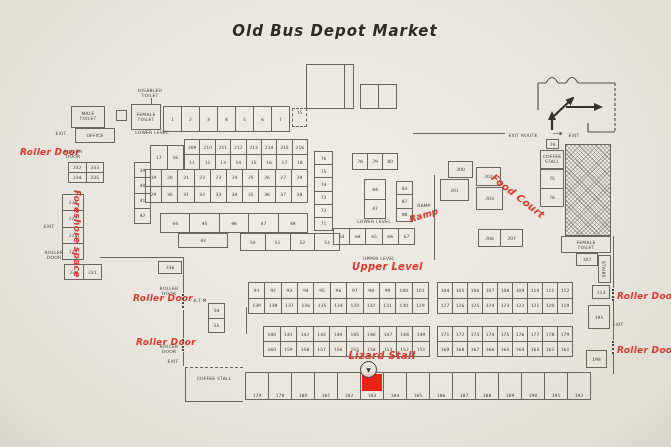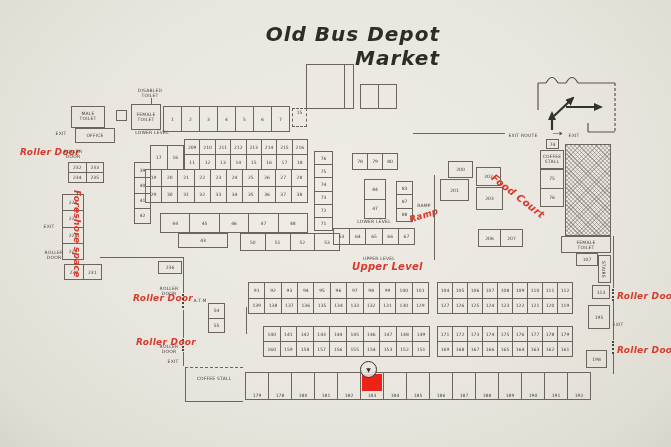--- a/index.html
+++ b/index.html
@@ -3,21 +3,21 @@
 <meta charset="utf-8">
 <style>
   :root{
     --paper:#e9e6df; --ink:#49443d; --line:#6b655c; --red:#d8392c; --hl:#ec2418;
   }
   html,body{margin:0;padding:0;background:#dedbd3;}
   .map{position:relative;width:671px;height:447px;overflow:hidden;
        background:radial-gradient(ellipse at 50% 42%, #efece5 0%, #e9e6df 55%, #e0ddd4 88%, #d8d5cc 100%);
        font-family:"DejaVu Sans", sans-serif;color:var(--ink);}
   .abs{position:absolute;}
-  .title{position:absolute;font-size:20px;font-weight:bold;font-style:italic;letter-spacing:1px;color:#2f2b26;text-align:right;}
+  .title{position:absolute;font-size:15px;font-weight:bold;font-style:italic;letter-spacing:1px;color:#2f2b26;text-align:center;}
   .box{position:absolute;border:1px solid var(--line);box-sizing:border-box;}
   .dashed{border-style:dashed;}
   .num{display:flex;align-items:center;justify-content:center;font-size:4.5px;color:var(--ink);}
   .numtop{align-items:flex-start;padding-top:1px;}
   .lbl{position:absolute;font-size:4.5px;line-height:5px;color:var(--ink);text-align:center;letter-spacing:0.2px;}
   .red{position:absolute;font-size:9px;font-weight:bold;font-style:italic;color:var(--red);white-space:nowrap;letter-spacing:0.3px;}
   .row{position:absolute;display:flex;box-sizing:border-box;}
   .row .c{flex:1;border:1px solid var(--line);border-left-width:0;display:flex;align-items:center;justify-content:center;
           font-size:4.5px;color:var(--ink);box-sizing:border-box;background:rgba(255,255,255,0.06);}
   .row .c:first-child{border-left-width:1px;}
@@ -493,15 +493,16 @@
       <div class="c">184</div>
       <div class="c">185</div>
       <div class="c">186</div>
       <div class="c">187</div>
       <div class="c">188</div>
       <div class="c">189</div>
       <div class="c">190</div>
       <div class="c">191</div>
       <div class="c">192</div>
     </div>
+  <div class="red" style="left:322px;top:350px;width:120px;text-align:center;font-size:10px;">Lizard Stall</div>
   <div class="circle" style="left:360px;top:361px;width:15px;height:15px;">▼</div>
 
 </div>
 
 </body></html>

